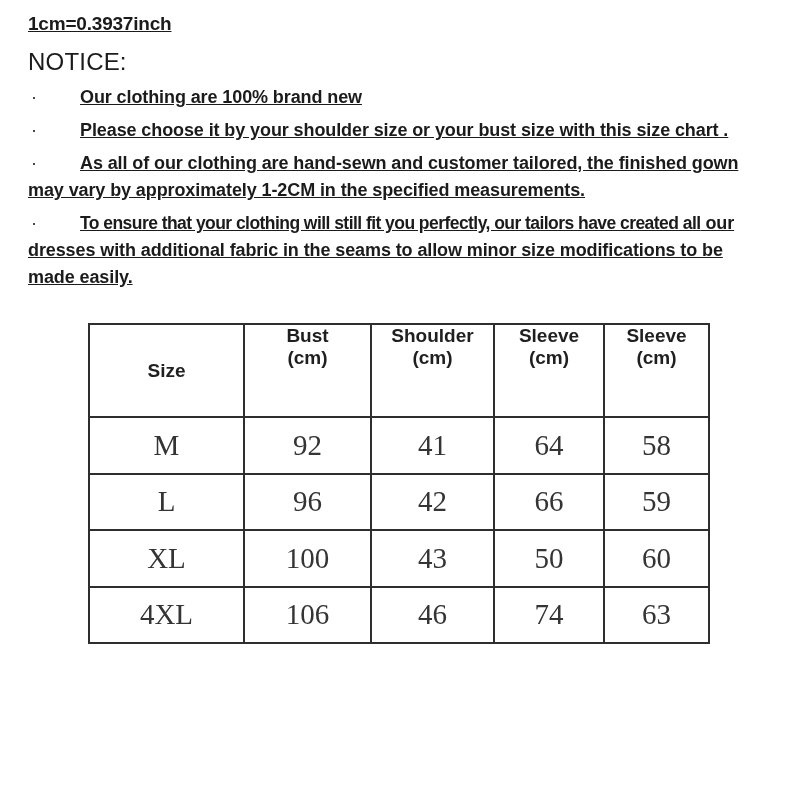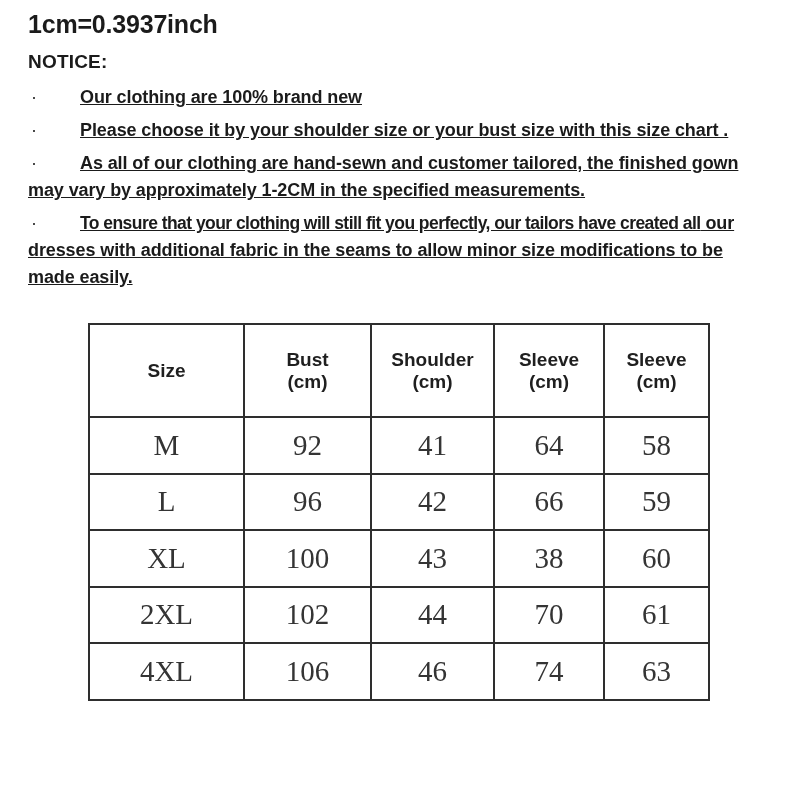--- a/index.html
+++ b/index.html
@@ -15,29 +15,30 @@
     overflow: hidden;
   }
   .page {
     width: 800px;
     height: 800px;
     box-sizing: border-box;
     padding: 12px 26px 0 28px;
     background: #ffffff;
   }
   .conversion-note {
-    font-size: 25px;
+    font-size: 19px;
     font-weight: bold;
     line-height: 24px;
     margin: 0 0 14px 0;
     letter-spacing: -0.2px;
+    text-decoration: underline;
   }
   .notice-title {
-    font-size: 19px;
-    font-weight: bold;
+    font-size: 24px;
+    font-weight: normal;
     line-height: 24px;
     margin: 0 0 10px 0;
     letter-spacing: 0.2px;
   }
   .notice-item {
     position: relative;
     margin: 0 0 6px 0;
   }
   .notice-item .notice-text {
     margin: 0;
@@ -84,21 +85,21 @@
   }
   th.col-header {
     font-size: 19px;
     font-weight: bold;
     color: #1f1f1f;
     vertical-align: middle;
   }
   th.col-header .hdr-stack {
     display: flex;
     flex-direction: column;
-    justify-content: center;
+    justify-content: flex-start;
     height: 91px;
   }
   th.col-header.single .hdr-stack {
     justify-content: center;
   }
   td.data-cell {
     font-family: "Liberation Serif", serif;
     font-weight: normal;
     font-size: 29px;
     color: #343434;
@@ -187,29 +188,22 @@
         <td class="data-cell">L</td>
         <td class="data-cell">96</td>
         <td class="data-cell">42</td>
         <td class="data-cell">66</td>
         <td class="data-cell">59</td>
       </tr>
       <tr class="data-row">
         <td class="data-cell">XL</td>
         <td class="data-cell">100</td>
         <td class="data-cell">43</td>
-        <td class="data-cell">38</td>
+        <td class="data-cell">50</td>
         <td class="data-cell">60</td>
-      </tr>
-      <tr class="data-row">
-        <td class="data-cell">2XL</td>
-        <td class="data-cell">102</td>
-        <td class="data-cell">44</td>
-        <td class="data-cell">70</td>
-        <td class="data-cell">61</td>
       </tr>
       <tr class="data-row">
         <td class="data-cell">4XL</td>
         <td class="data-cell">106</td>
         <td class="data-cell">46</td>
         <td class="data-cell">74</td>
         <td class="data-cell">63</td>
       </tr>
     </tbody>
   </table>

